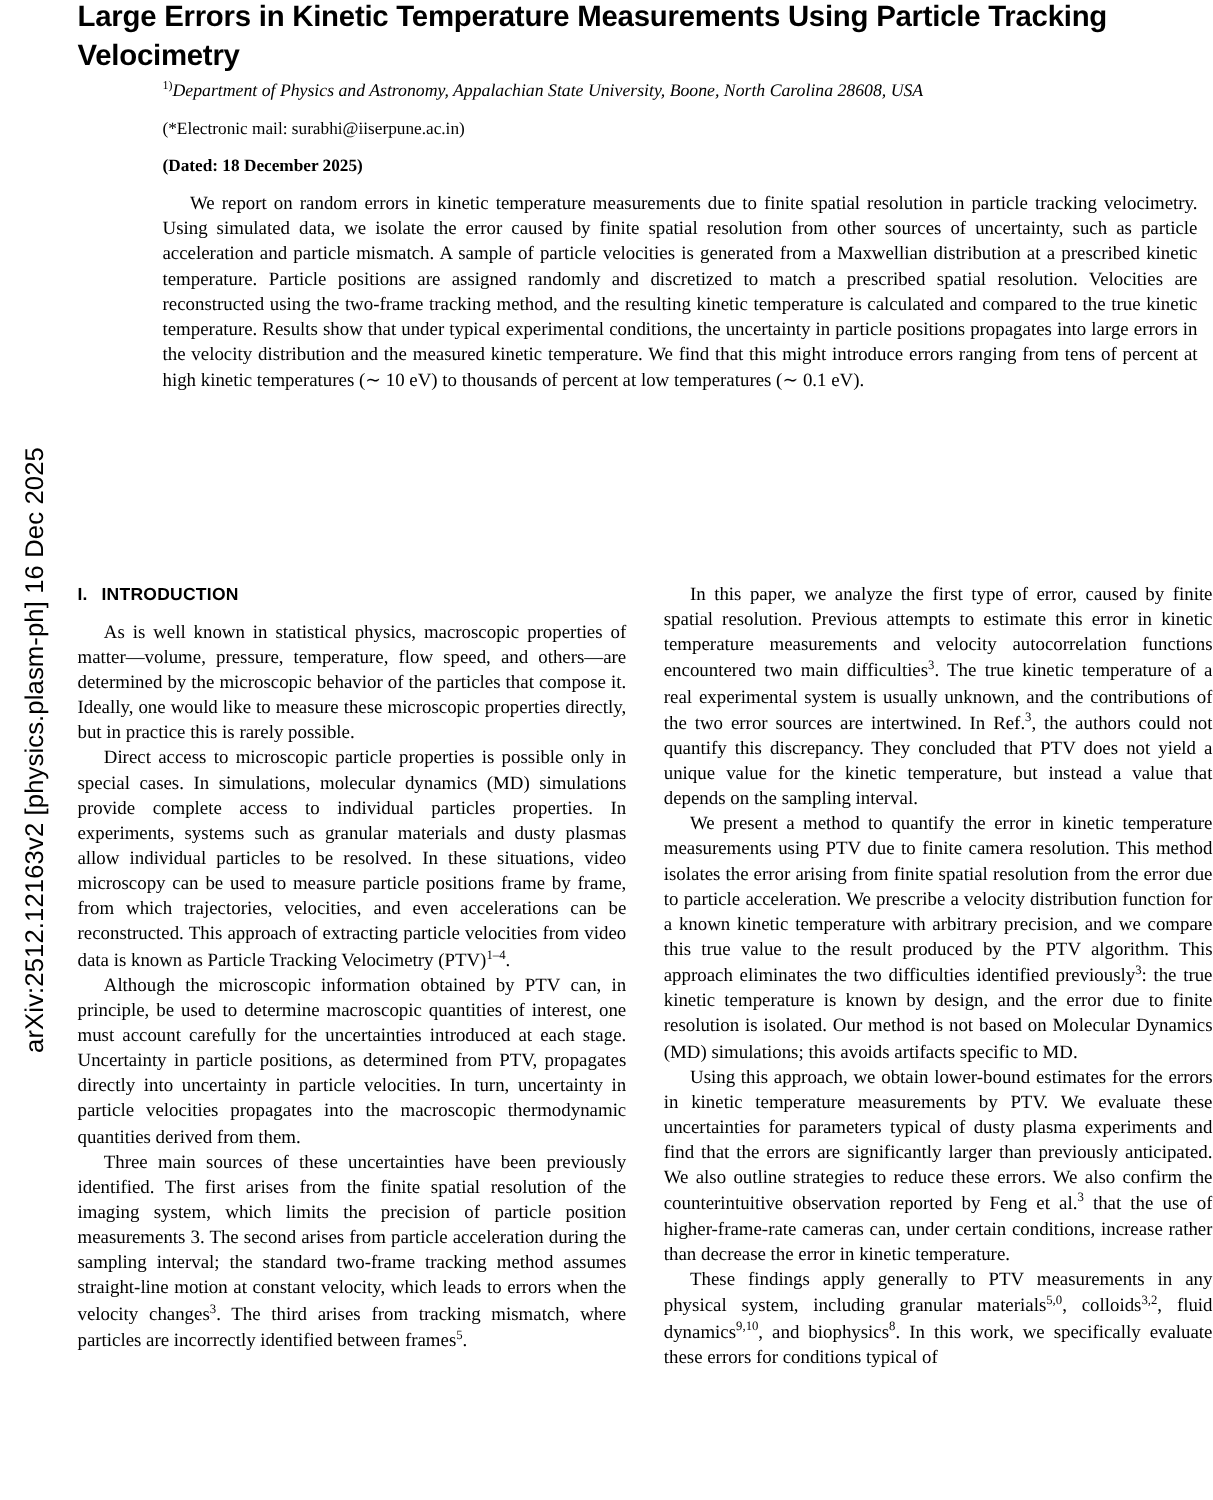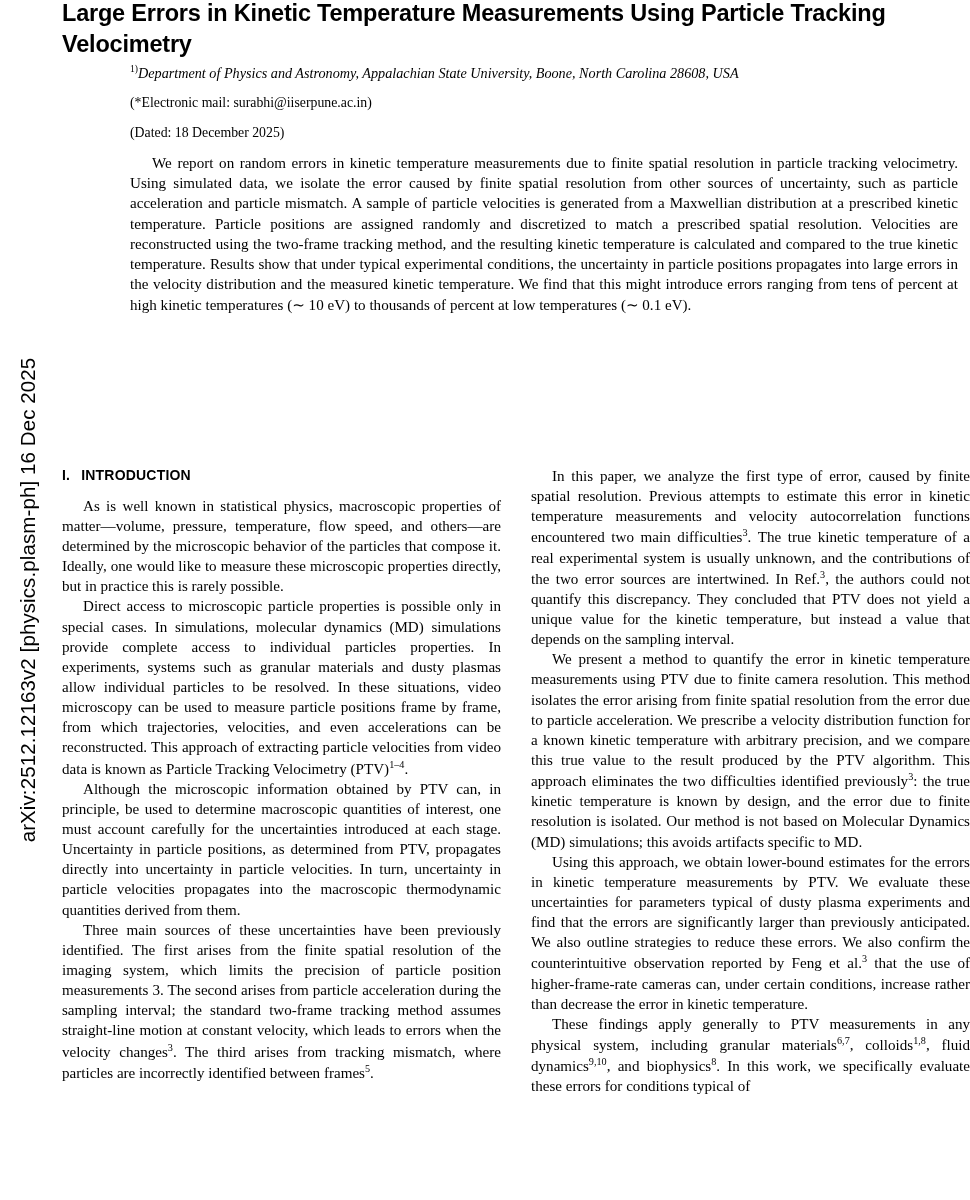--- a/index.html
+++ b/index.html
@@ -98,20 +98,21 @@
   .email {
     font-family: Liberation Serif, serif;
     font-size: 13.8px;
     line-height: 1.4;
     margin: 10px 0 0 0;
   }
   .dated {
     font-family: "Liberation Serif", serif;
     font-size: 13.8px;
     margin: 12px 0 0 0;
+    font-weight: bold;
   }
 
   .abstract {
     font-family: "Liberation Serif", serif;
     font-size: 15.1px;
     line-height: 1.345;
     text-align: justify;
     margin: 12px 12px 0 0;
     text-indent: 22px;
     hyphens: auto;
@@ -183,19 +184,19 @@
         <p class="para first">As is well known in statistical physics, macroscopic properties of matter—volume, pressure, temperature, flow speed, and others—are determined by the microscopic behavior of the particles that compose it. Ideally, one would like to measure these microscopic properties directly, but in practice this is rarely possible.</p>
         <p class="para">Direct access to microscopic particle properties is possible only in special cases. In simulations, molecular dynamics (MD) simulations provide complete access to individual particles properties. In experiments, systems such as granular materials and dusty plasmas allow individual particles to be resolved. In these situations, video microscopy can be used to measure particle positions frame by frame, from which trajectories, velocities, and even accelerations can be reconstructed. This approach of extracting particle velocities from video data is known as Particle Tracking Velocimetry (PTV)<sup class="ref">1–4</sup>.</p>
         <p class="para">Although the microscopic information obtained by PTV can, in principle, be used to determine macroscopic quantities of interest, one must account carefully for the uncertainties introduced at each stage. Uncertainty in particle positions, as determined from PTV, propagates directly into uncertainty in particle velocities. In turn, uncertainty in particle velocities propagates into the macroscopic thermodynamic quantities derived from them.</p>
         <p class="para">Three main sources of these uncertainties have been previously identified. The first arises from the finite spatial resolution of the imaging system, which limits the precision of particle position measurements 3. The second arises from particle acceleration during the sampling interval; the standard two-frame tracking method assumes straight-line motion at constant velocity, which leads to errors when the velocity changes<sup class="ref">3</sup>. The third arises from tracking mismatch, where particles are incorrectly identified between frames<sup class="ref">5</sup>.</p>
       </div>
 
       <div class="col">
         <p class="para first">In this paper, we analyze the first type of error, caused by finite spatial resolution. Previous attempts to estimate this error in kinetic temperature measurements and velocity autocorrelation functions encountered two main difficulties<sup class="ref">3</sup>. The true kinetic temperature of a real experimental system is usually unknown, and the contributions of the two error sources are intertwined. In Ref.<sup class="ref">3</sup>, the authors could not quantify this discrepancy. They concluded that PTV does not yield a unique value for the kinetic temperature, but instead a value that depends on the sampling interval.</p>
         <p class="para">We present a method to quantify the error in kinetic temperature measurements using PTV due to finite camera resolution. This method isolates the error arising from finite spatial resolution from the error due to particle acceleration. We prescribe a velocity distribution function for a known kinetic temperature with arbitrary precision, and we compare this true value to the result produced by the PTV algorithm. This approach eliminates the two difficulties identified previously<sup class="ref">3</sup>: the true kinetic temperature is known by design, and the error due to finite resolution is isolated. Our method is not based on Molecular Dynamics (MD) simulations; this avoids artifacts specific to MD.</p>
         <p class="para">Using this approach, we obtain lower-bound estimates for the errors in kinetic temperature measurements by PTV. We evaluate these uncertainties for parameters typical of dusty plasma experiments and find that the errors are significantly larger than previously anticipated. We also outline strategies to reduce these errors. We also confirm the counterintuitive observation reported by Feng et al.<sup class="ref">3</sup> that the use of higher-frame-rate cameras can, under certain conditions, increase rather than decrease the error in kinetic temperature.</p>
-        <p class="para">These findings apply generally to PTV measurements in any physical system, including granular materials<sup class="ref">6,7</sup>, colloids<sup class="ref">1,8</sup>, fluid dynamics<sup class="ref">9,10</sup>, and biophysics<sup class="ref">8</sup>. In this work, we specifically evaluate these errors for conditions typical of</p>
+        <p class="para">These findings apply generally to PTV measurements in any physical system, including granular materials<sup class="ref">5,0</sup>, colloids<sup class="ref">3,2</sup>, fluid dynamics<sup class="ref">9,10</sup>, and biophysics<sup class="ref">8</sup>. In this work, we specifically evaluate these errors for conditions typical of</p>
       </div>
 
     </div>
 
   </div>
 </div>
 
 </body></html>

